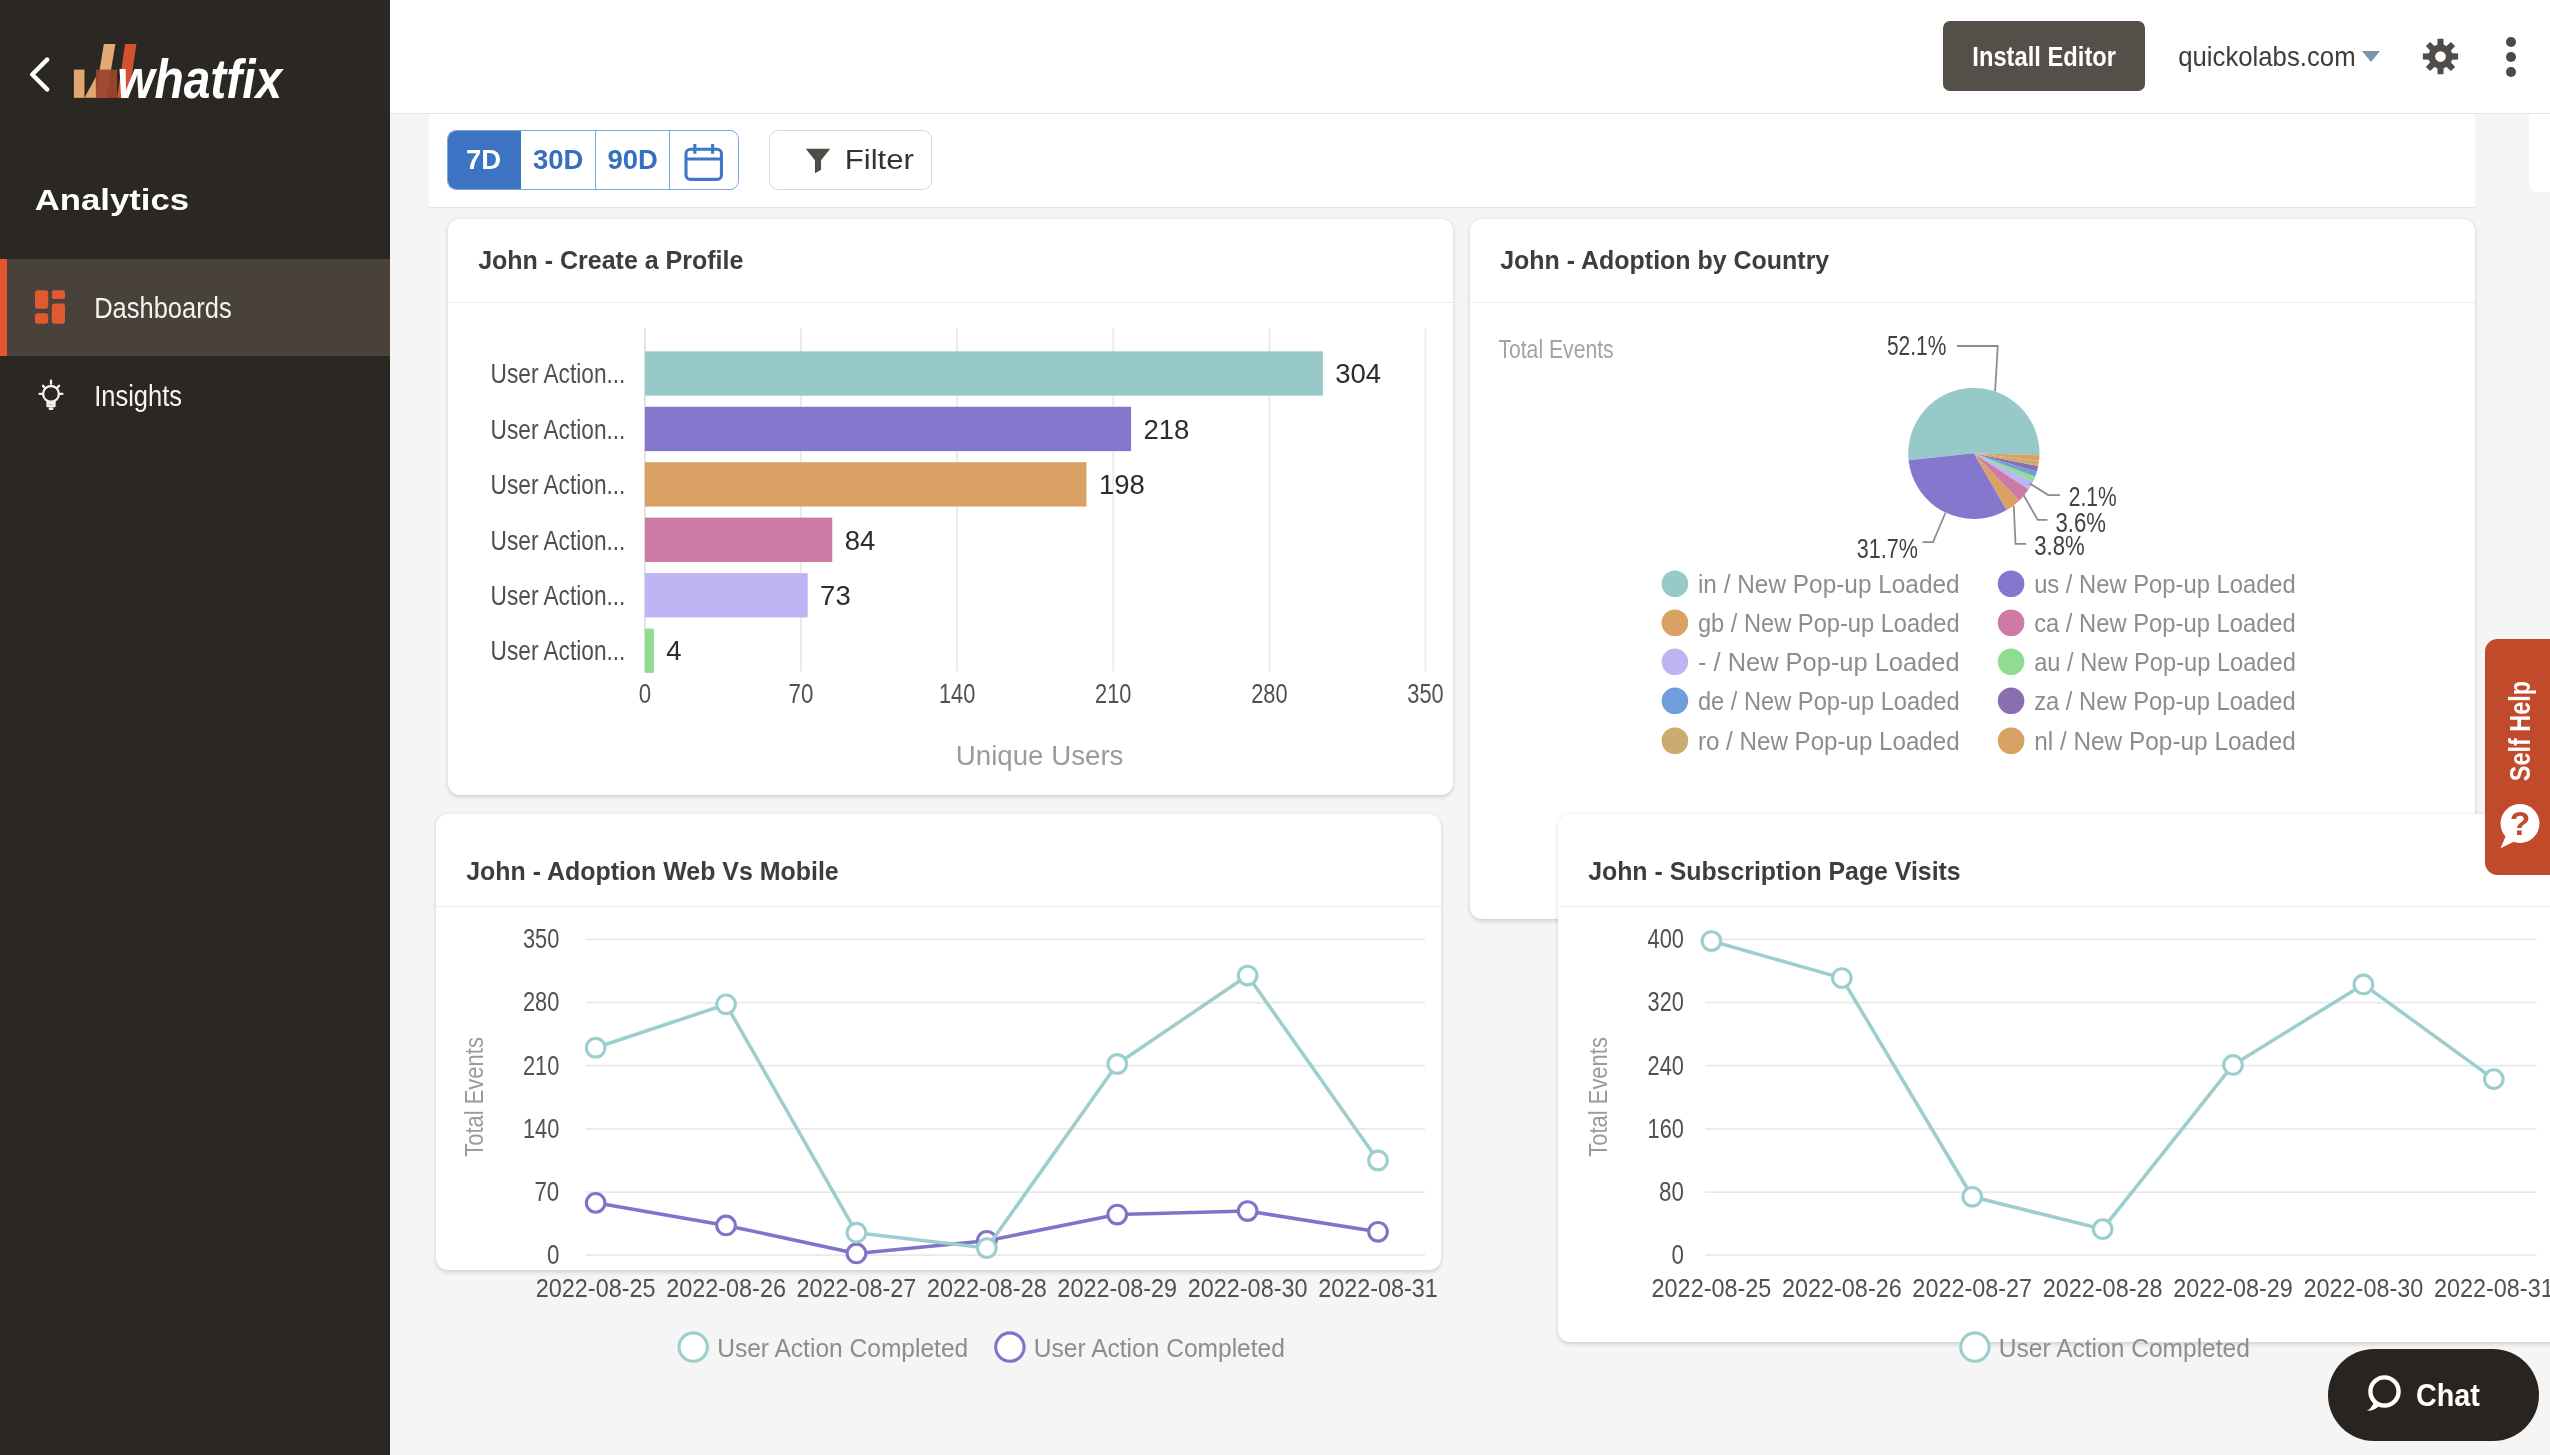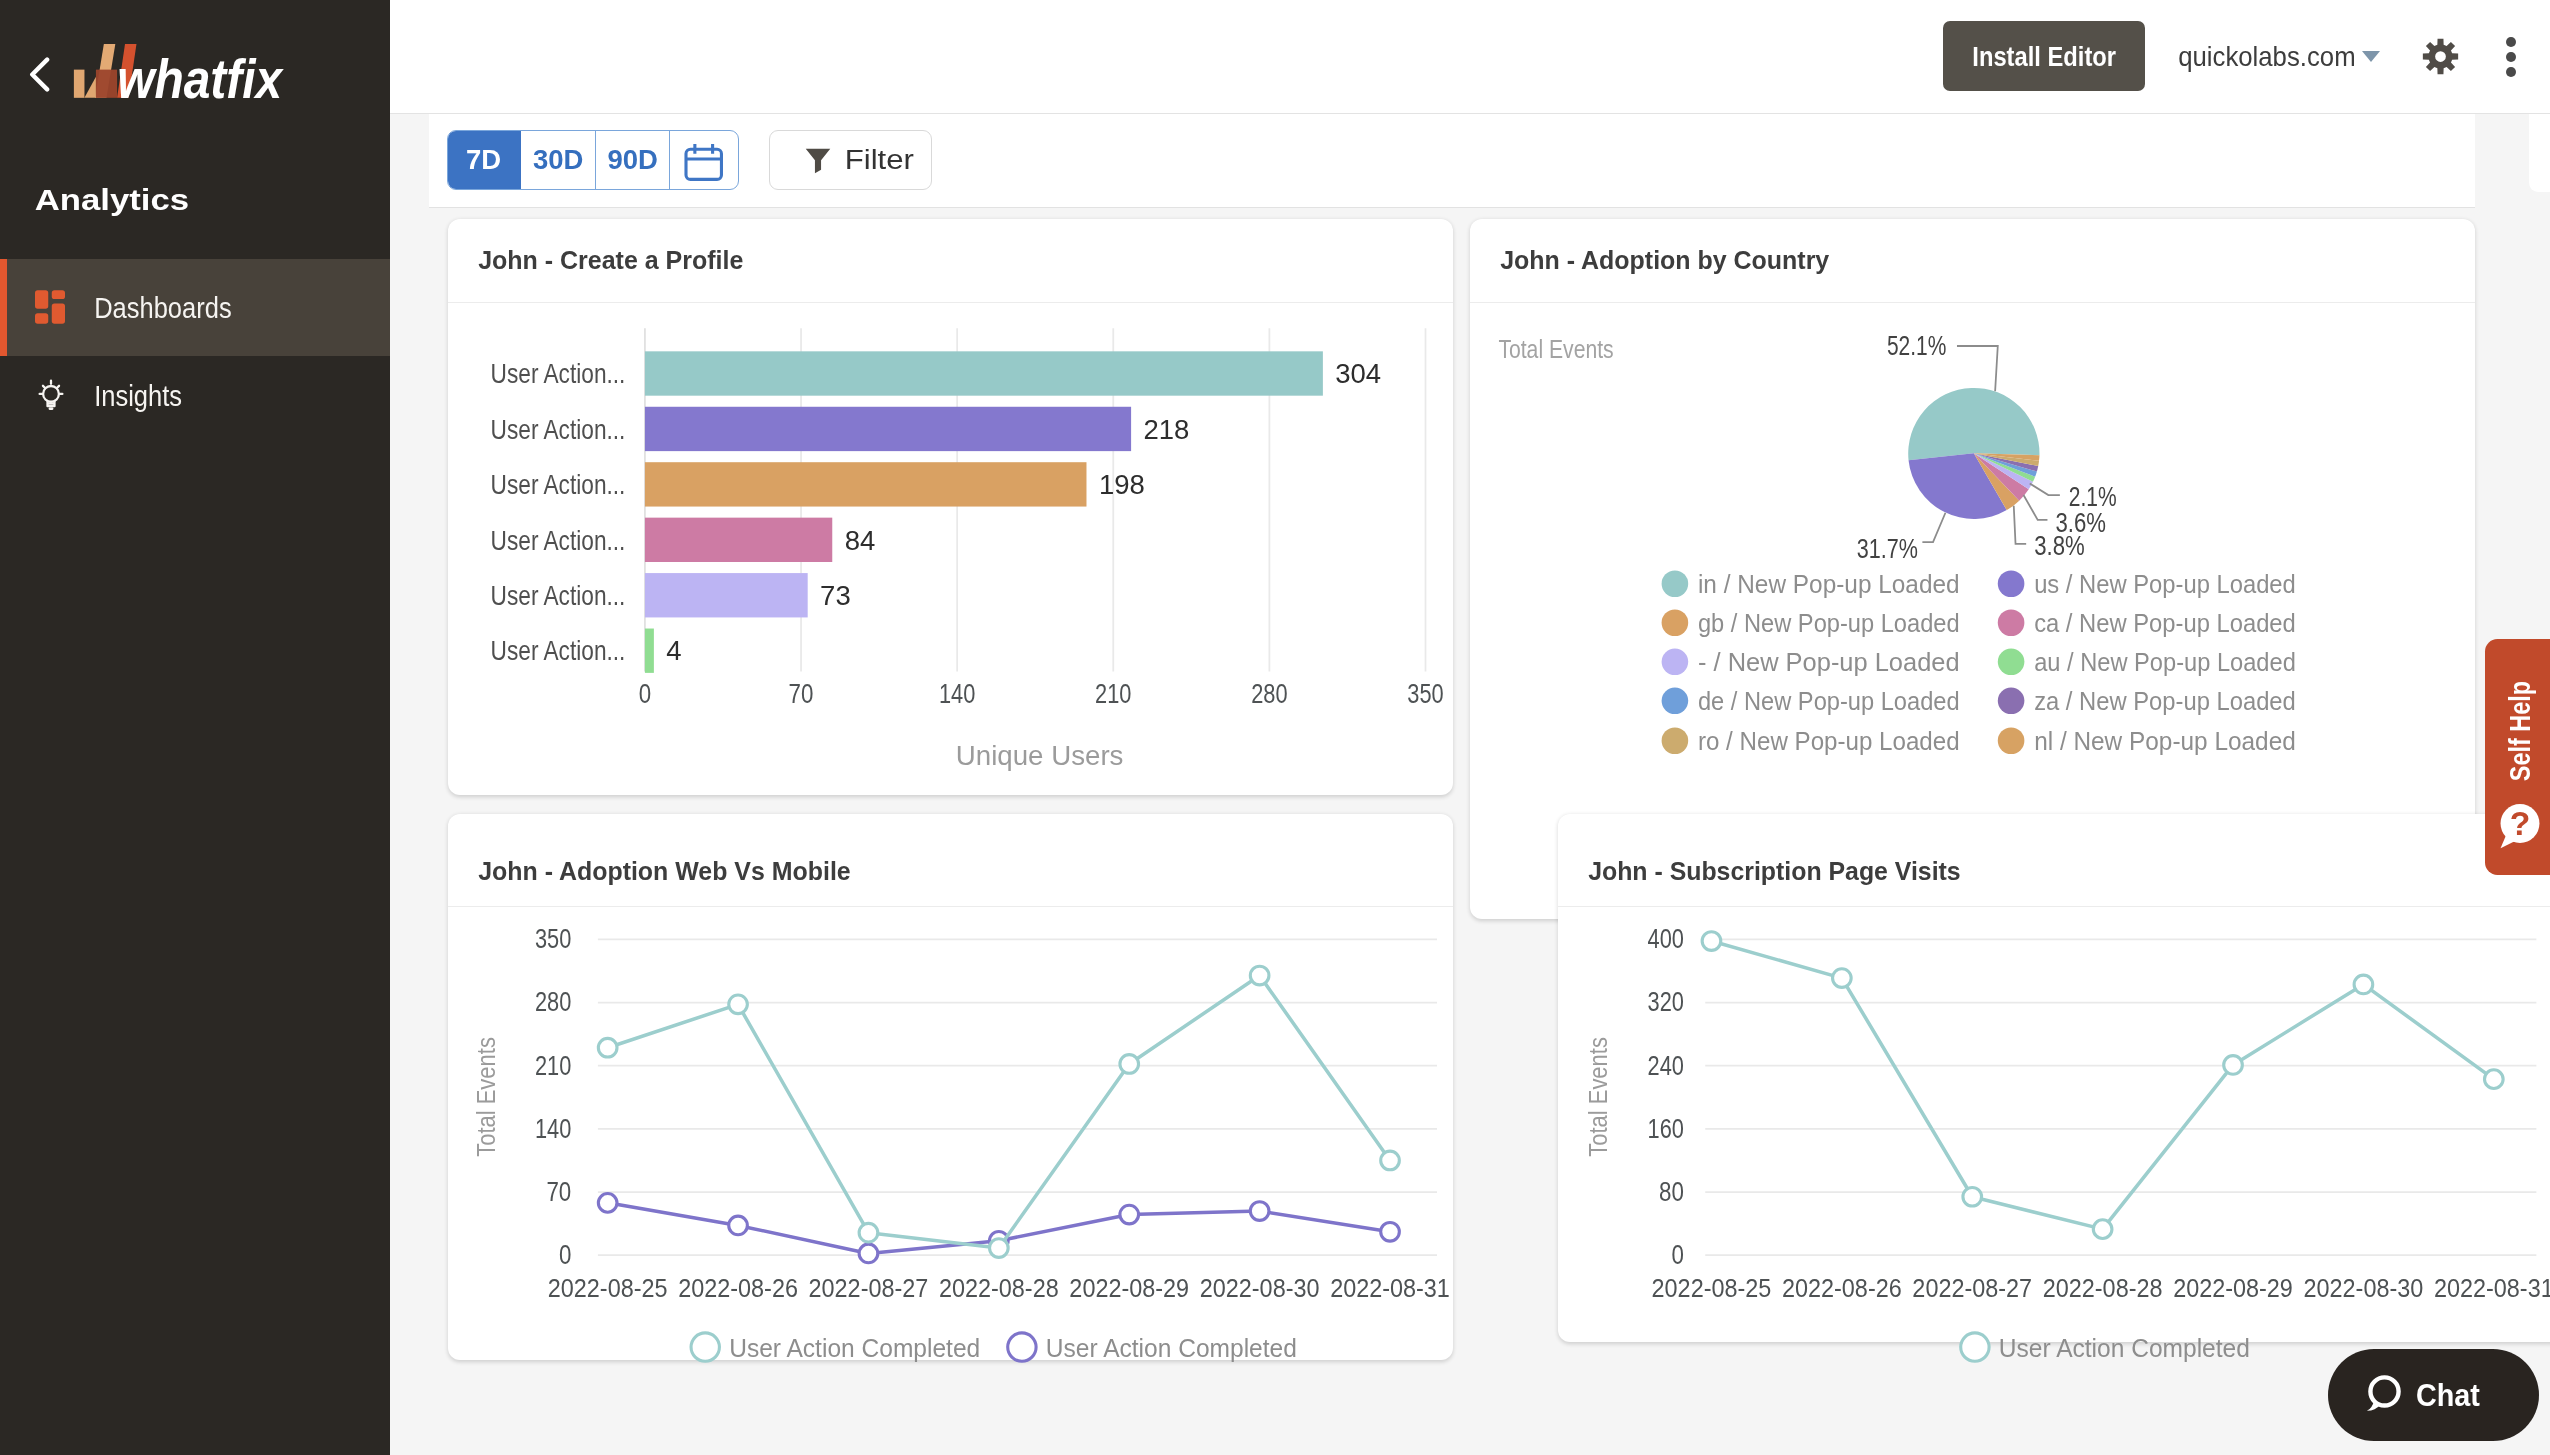--- a/index.html
+++ b/index.html
@@ -142,21 +142,21 @@
 <text x="636" y="465" font-size="30" fill="#8d8d8d" textLength="295" lengthAdjust="spacingAndGlyphs">ca / New Pop-up Loaded</text>
 <circle cx="610" cy="499" r="15" fill="#90dd92"></circle>
 <text x="636" y="509" font-size="30" fill="#8d8d8d" textLength="295" lengthAdjust="spacingAndGlyphs">au / New Pop-up Loaded</text>
 <circle cx="610" cy="543" r="15" fill="#8a6fb0"></circle>
 <text x="636" y="553" font-size="30" fill="#8d8d8d" textLength="295" lengthAdjust="spacingAndGlyphs">za / New Pop-up Loaded</text>
 <circle cx="610" cy="588" r="15" fill="#d7a263"></circle>
 <text x="636" y="598" font-size="30" fill="#8d8d8d" textLength="295" lengthAdjust="spacingAndGlyphs">nl / New Pop-up Loaded</text>
     </svg>
   </div>
 
-  <div class="card" style="left:448px;top:814px;width:1005px;height:546px">
+  <div class="card" style="left:436px;top:814px;width:1005px;height:456px">
     <div style="position:absolute;left:0;top:92px;width:1005px;border-top:1.8px solid #ececec"></div>
     <svg class="chart" width="1005" height="581" viewBox="0 0 1133 655">
 <text x="34" y="74" font-size="30" fill="#3d3d3d" textLength="420" lengthAdjust="spacingAndGlyphs" font-weight="bold">John - Adoption Web Vs Mobile</text>
 <line x1="169" y1="141.4" x2="1115" y2="141.4" stroke="#e9e9e9" stroke-width="2"></line>
 <line x1="169" y1="212.6" x2="1115" y2="212.6" stroke="#e9e9e9" stroke-width="2"></line>
 <line x1="169" y1="283.8" x2="1115" y2="283.8" stroke="#e9e9e9" stroke-width="2"></line>
 <line x1="169" y1="355.0" x2="1115" y2="355.0" stroke="#e9e9e9" stroke-width="2"></line>
 <line x1="169" y1="426.2" x2="1115" y2="426.2" stroke="#e9e9e9" stroke-width="2"></line>
 <line x1="169" y1="497.4" x2="1115" y2="497.4" stroke="#e9e9e9" stroke-width="2"></line>
 <text x="139" y="151.4" font-size="31" fill="#4e5254" text-anchor="end" textLength="41" lengthAdjust="spacingAndGlyphs">350</text>

